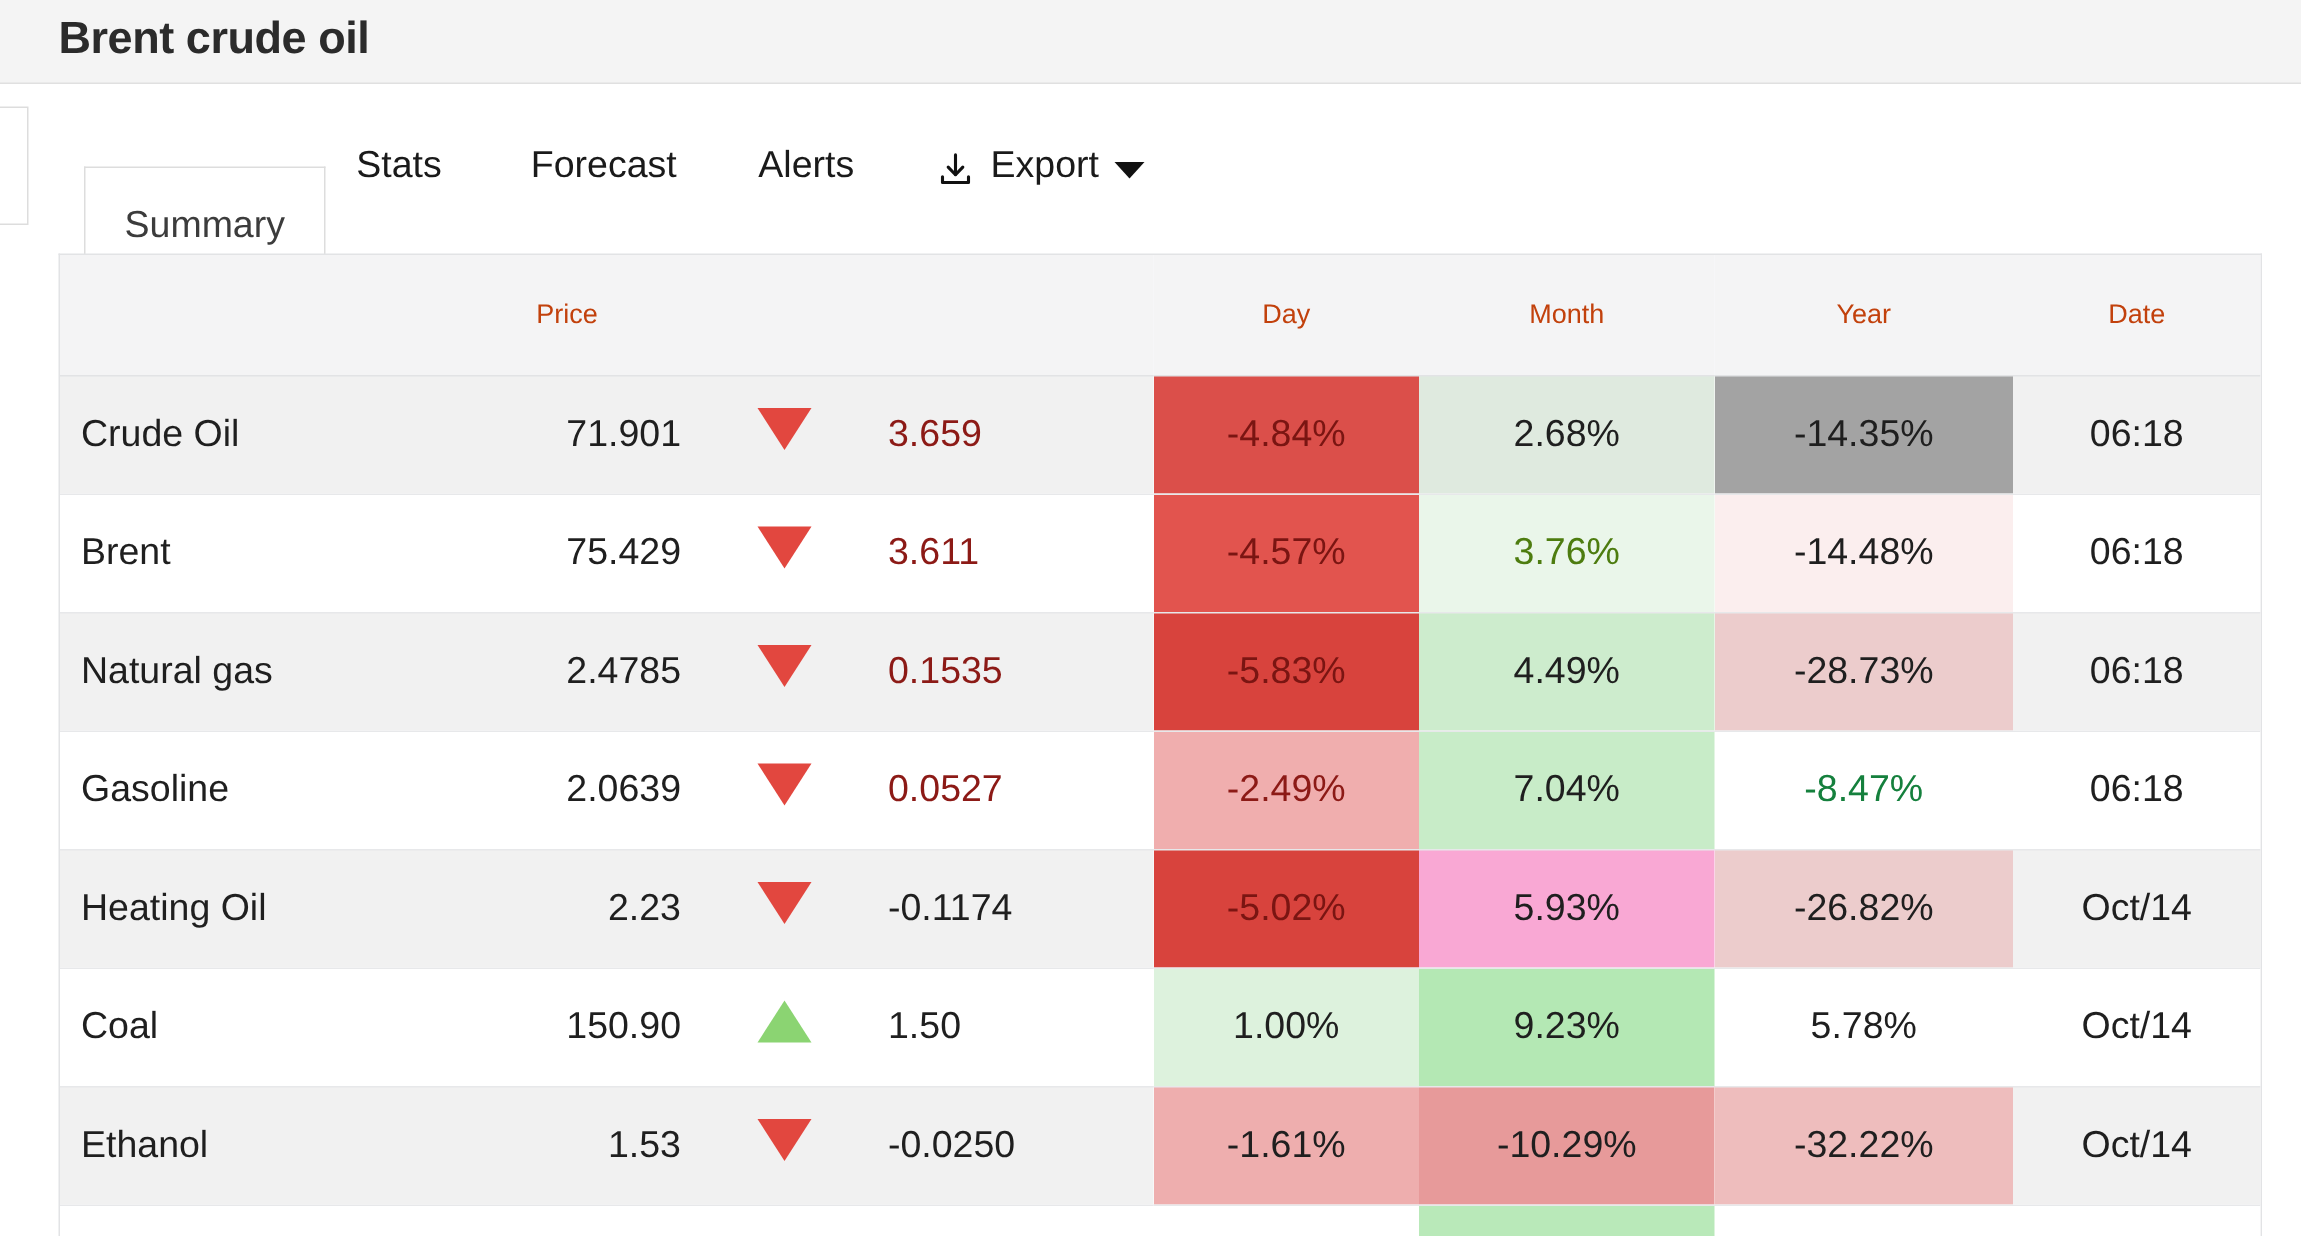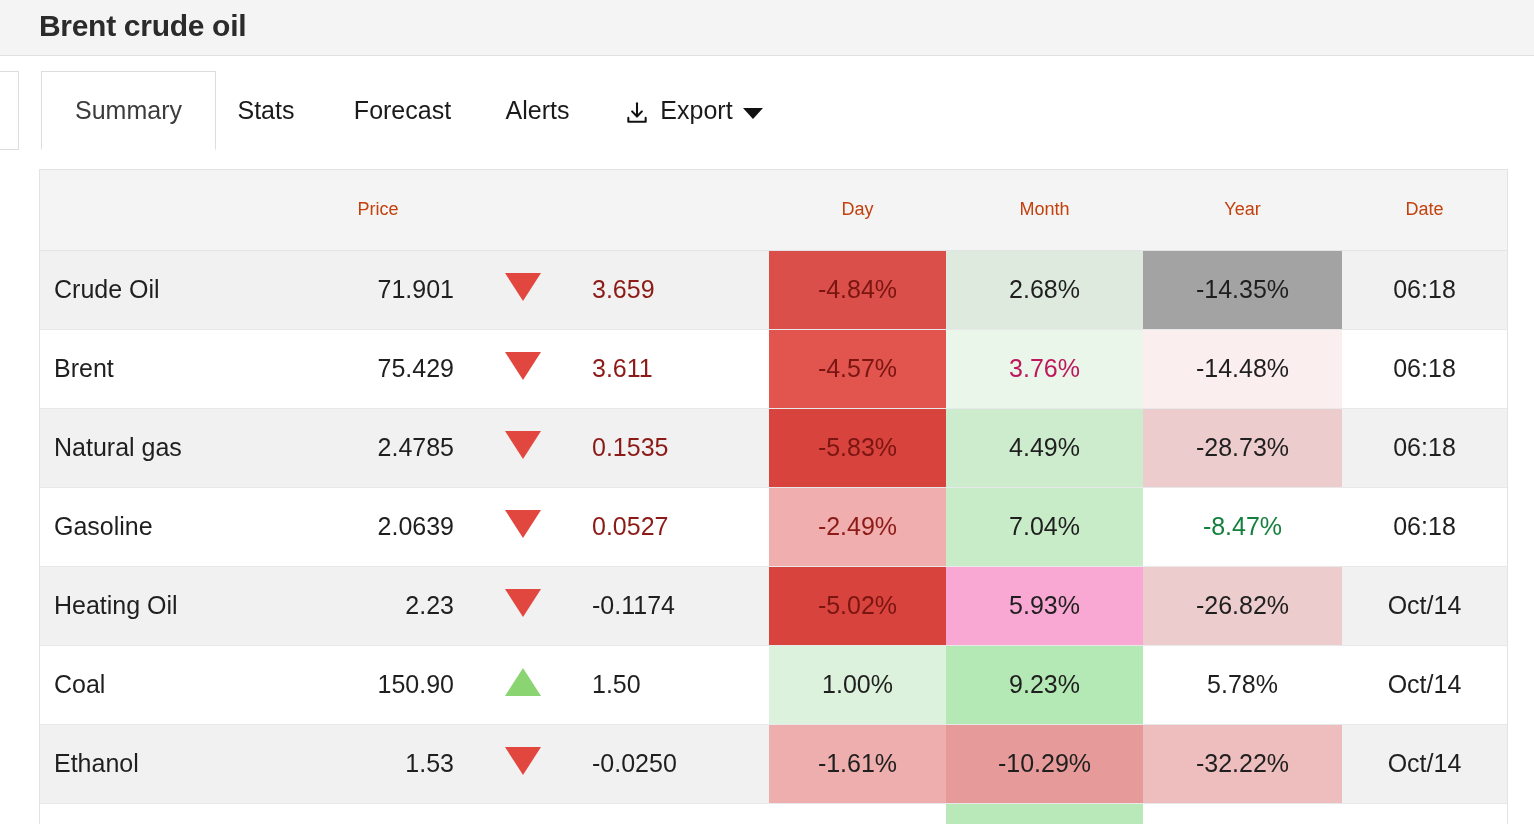--- a/index.html
+++ b/index.html
@@ -66,21 +66,21 @@
     color: #1a1a1a;
     white-space: nowrap;
     cursor: pointer;
   }
   .tab.active {
     background: #ffffff;
     border: 1px solid #dddddd;
     border-bottom: 1px solid #ffffff;
     color: #3c3c3c;
   }
-  .tab-summary { left: 41px;  width: 175px; }
+  .tab-summary { left: 56px;  width: 161px; margin-top: 40px; }
   .tab-stats   { left: 206px; width: 120px; }
   .tab-forecast{ left: 326px; width: 153px; }
   .tab-alerts  { left: 479px; width: 117px; }
   .tab-export  { left: 596px; width: 195px; gap: 10px; }
 
   .tab-export .export-label { font-size: 25px; }
   .dl-icon { display: inline-block; width: 26px; height: 26px; position: relative; top: 2px; }
   .caret {
     display: inline-block;
     width: 0; height: 0;
@@ -233,21 +233,21 @@
             <td class="col-month heat" style="background: rgb(223, 234, 223); color: rgb(31, 31, 31);">2.68%</td>
             <td class="col-year heat" style="background: #a3a3a3; color: rgb(31, 31, 31);">-14.35%</td>
             <td class="col-date">06:18</td>
           </tr>
           <tr class="even">
             <td class="col-name">Brent</td>
             <td class="col-price">75.429</td>
             <td class="col-arrow"><span class="tri down"></span></td>
             <td class="col-change chg-down">3.611</td>
             <td class="col-day heat" style="background: rgb(226, 84, 78); color: rgb(122, 21, 18);">-4.57%</td>
-            <td class="col-month heat" style="background: rgb(234, 246, 234); color: #be185d;">3.76%</td>
+            <td class="col-month heat" style="background: rgb(234, 246, 234); color: #4d7c0f;">3.76%</td>
             <td class="col-year heat" style="background: rgb(251, 238, 238); color: rgb(31, 31, 31);">-14.48%</td>
             <td class="col-date">06:18</td>
           </tr>
           <tr class="odd">
             <td class="col-name">Natural gas</td>
             <td class="col-price">2.4785</td>
             <td class="col-arrow"><span class="tri down"></span></td>
             <td class="col-change chg-down">0.1535</td>
             <td class="col-day heat" style="background: rgb(216, 67, 61); color: rgb(122, 21, 18);">-5.83%</td>
             <td class="col-month heat" style="background: rgb(205, 236, 205); color: rgb(31, 31, 31);">4.49%</td>

